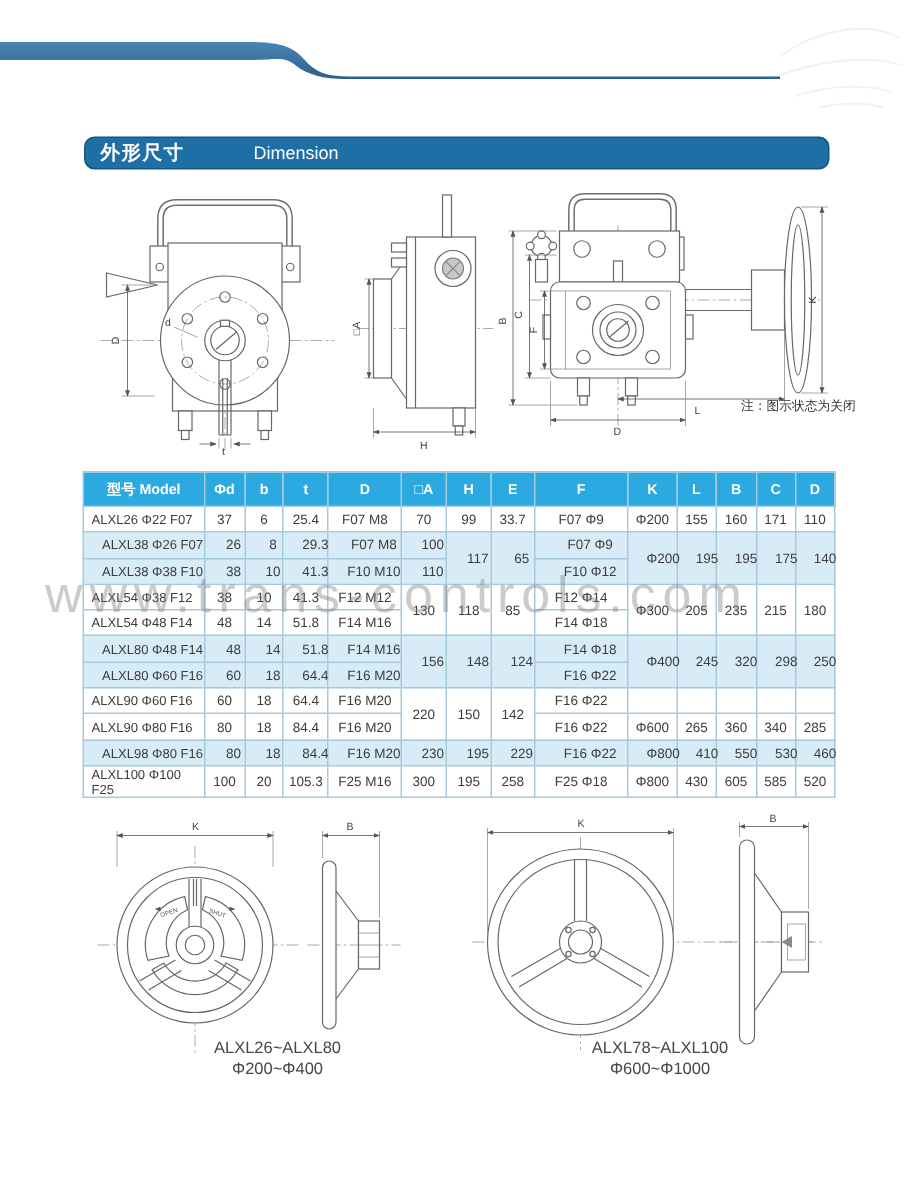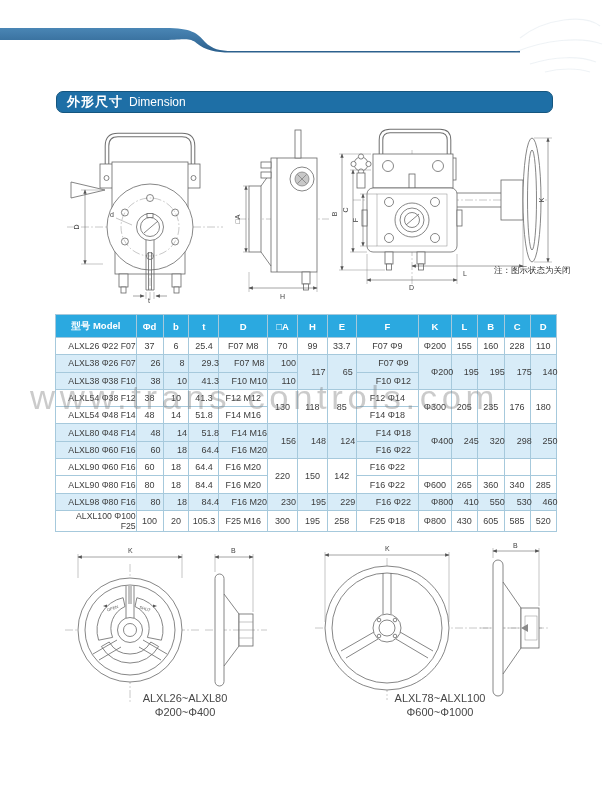--- a/index.html
+++ b/index.html
@@ -1,34 +1,34 @@
 <!DOCTYPE html>
 <html><head>
 <meta charset="utf-8">
 <style>
   html,body{margin:0;padding:0;background:#fff;}
   .page{position:relative;width:610px;height:791px;background:#ffffff;overflow:hidden;
         font-family:"Liberation Sans",sans-serif;}
   
   .title-bar{position:absolute;left:56px;top:91px;width:497px;height:22px;
     background:#1e6fa6;border:1px solid #15567f;border-radius:7px;
-    color:#fff;display:flex;align-items:center;padding-left:10px;box-sizing:border-box;}
+    color:#fff;display:flex;align-items:center;padding-left:10px;box-sizing:border-box;gap:40px;}
   .title-bar .zh{font-weight:bold;font-size:13px;letter-spacing:1px;}
   .title-bar .en{font-size:12px;margin-left:6px;font-weight:400;}
   
   .note{position:absolute;left:494px;top:265px;font-size:8.5px;color:#333;}
   
   .tbl-wrap{position:absolute;left:55px;top:314px;width:502px;}
   table.dim{border-collapse:collapse;table-layout:fixed;width:502px;}
   table.dim th{background:#2ba9e0;color:#fff;font-size:9.5px;font-weight:600;
     height:22px;border:1px solid #a6c9dc;padding:0;}
   table.dim td{border:1px solid #a6c9dc;font-size:9px;color:#3c3c3c;text-align:center;
     padding:0;height:16.3px;background:#fff;}
   table.dim tr.shade td{background:#d8ecf8;padding-left:12px;}
-  table.dim td.model{text-align:right;padding-left:5px;font-size:8.7px;}
+  table.dim td.model{text-align:left;padding-left:5px;font-size:8.7px;}
   
   .watermark{position:absolute;left:30px;top:378px;width:575px;z-index:6;
     font-size:34px;letter-spacing:4.5px;color:rgba(125,125,125,0.40);
     pointer-events:none;white-space:nowrap;transform:scaleX(1.02);transform-origin:left;}
   
   .drw{position:absolute;}
   .ln{stroke:#676767;stroke-width:.8;fill:none}
   .fw{fill:#fff;stroke:#676767;stroke-width:.8}
   .thin{stroke:#8a8a8a;stroke-width:.5;fill:none}
   .cl{stroke:#9a9a9a;stroke-width:.55;fill:none;stroke-dasharray:8 2.2 1.6 2.2}
@@ -253,21 +253,21 @@
             <td>6</td>
             <td>25.4</td>
             <td>F07 M8</td>
             <td>70</td>
             <td>99</td>
             <td>33.7</td>
             <td>F07 Φ9</td>
             <td>Φ200</td>
             <td>155</td>
             <td>160</td>
-            <td>228</td>
+            <td>171</td>
             <td>110</td>
           </tr>
           <tr class="shade">
             <td class="model">ALXL38 Φ26 F07</td>
             <td>26</td>
             <td>8</td>
             <td>29.3</td>
             <td>F07 M8</td>
             <td>100</td>
             <td rowspan="2">117</td>
@@ -294,21 +294,21 @@
             <td>10</td>
             <td>41.3</td>
             <td>F12 M12</td>
             <td rowspan="2">130</td>
             <td rowspan="2">118</td>
             <td rowspan="2">85</td>
             <td>F12 Φ14</td>
             <td rowspan="2">Φ300</td>
             <td rowspan="2">205</td>
             <td rowspan="2">235</td>
-            <td rowspan="2">176</td>
+            <td rowspan="2">215</td>
             <td rowspan="2">180</td>
           </tr>
           <tr>
             <td class="model">ALXL54 Φ48 F14</td>
             <td>48</td>
             <td>14</td>
             <td>51.8</td>
             <td>F14 M16</td>
             <td>F14 Φ18</td>
           </tr>

